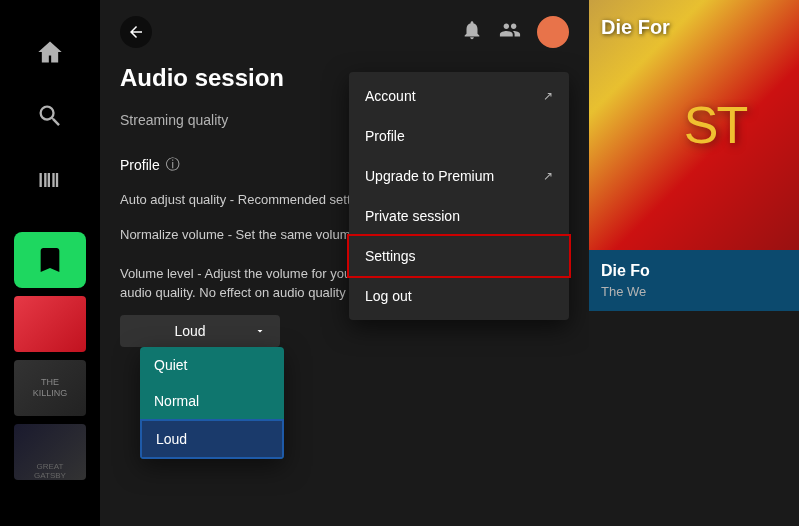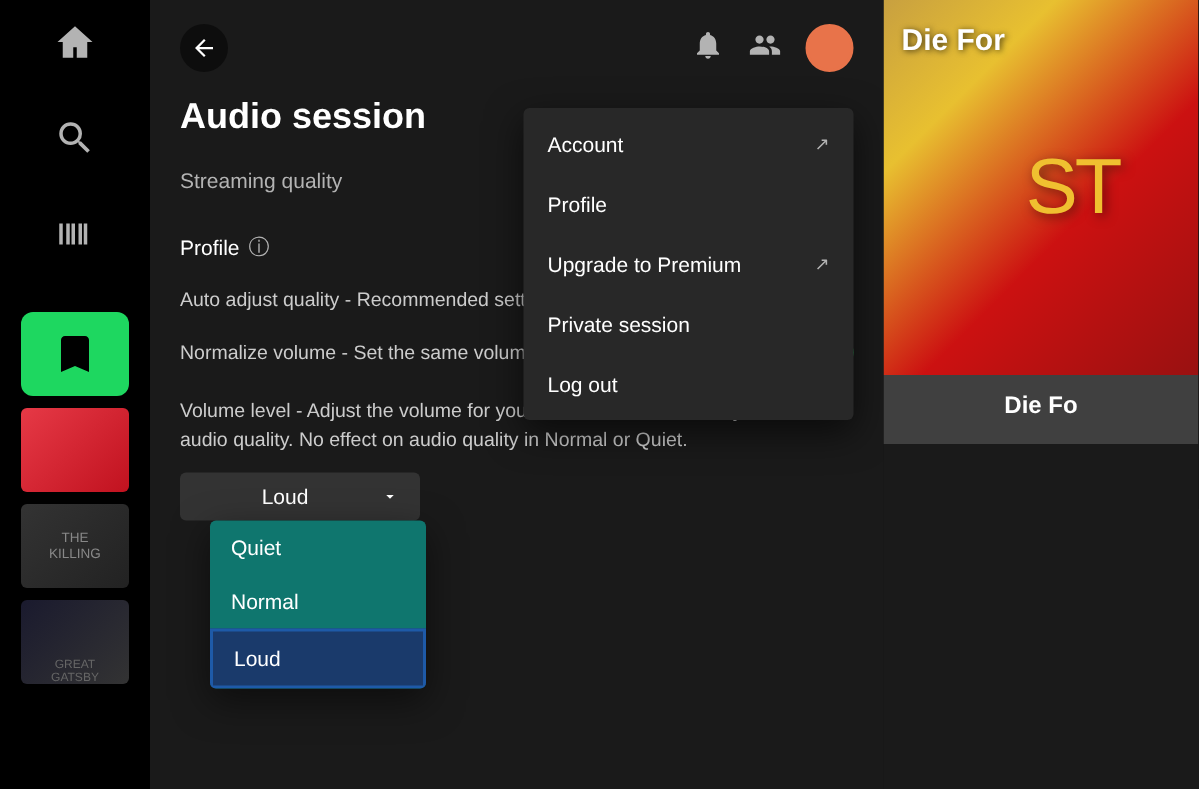--- a/index.html
+++ b/index.html
@@ -13,21 +13,21 @@
       display: flex;
     }
 
     
     .sidebar {
       width: 100px;
       background: #000;
       display: flex;
       flex-direction: column;
       align-items: center;
-      padding: 8px 0;
+      padding: 32px 0;
       gap: 24px;
       flex-shrink: 0;
     }
     .sidebar-icon {
       width: 40px;
       height: 40px;
       display: flex;
       align-items: center;
       justify-content: center;
       color: #b3b3b3;
@@ -258,22 +258,21 @@
       position: absolute;
       top: 16px;
       left: 12px;
       font-size: 20px;
       font-weight: 900;
       color: #fff;
       text-shadow: 1px 1px 4px rgba(0,0,0,0.7);
     }
     .right-bottom {
       padding: 12px;
-      background: #404040;
-      text-align: center;
+      background: #0c4a6e;
     }
     .right-track-title {
       font-size: 16px;
       font-weight: 700;
       color: #fff;
       margin-bottom: 4px;
     }
     .right-track-sub {
       font-size: 13px;
       color: #b3b3b3;
@@ -432,32 +431,36 @@
     <div class="user-menu-item">
       <span>Profile</span>
     </div>
     <div class="user-menu-item">
       <span>Upgrade to Premium</span>
       <span class="ext-icon">↗</span>
     </div>
     <div class="user-menu-item">
       <span>Private session</span>
     </div>
+    <div class="user-menu-item highlighted" style="outline:2px solid #cc0000;">
+      <span>Settings</span>
+    </div>
     <div class="user-menu-item">
       <span>Log out</span>
     </div>
   </div>
 </div>
 
 <div class="right-panel">
   <div class="album-cover">
     <div class="album-bg">
       <div style="position:absolute;top:0;left:0;width:100%;height:100%;background:linear-gradient(135deg,#c8a040 0%,#e8c030 25%,#cc1111 60%,#991111 100%);"></div>
       <div style="position:relative;z-index:1;font-size:52px;font-weight:400;color:#f0c030;letter-spacing:-2px;margin-left:42px;">ST</div>
     </div>
     <div class="album-title-overlay">
       Die For<br>
     </div>
   </div>
   <div class="right-bottom">
     <div class="right-track-title">Die Fo</div>
+    <div class="right-track-sub">The We</div>
   </div>
 </div>
 
 </body></html>

